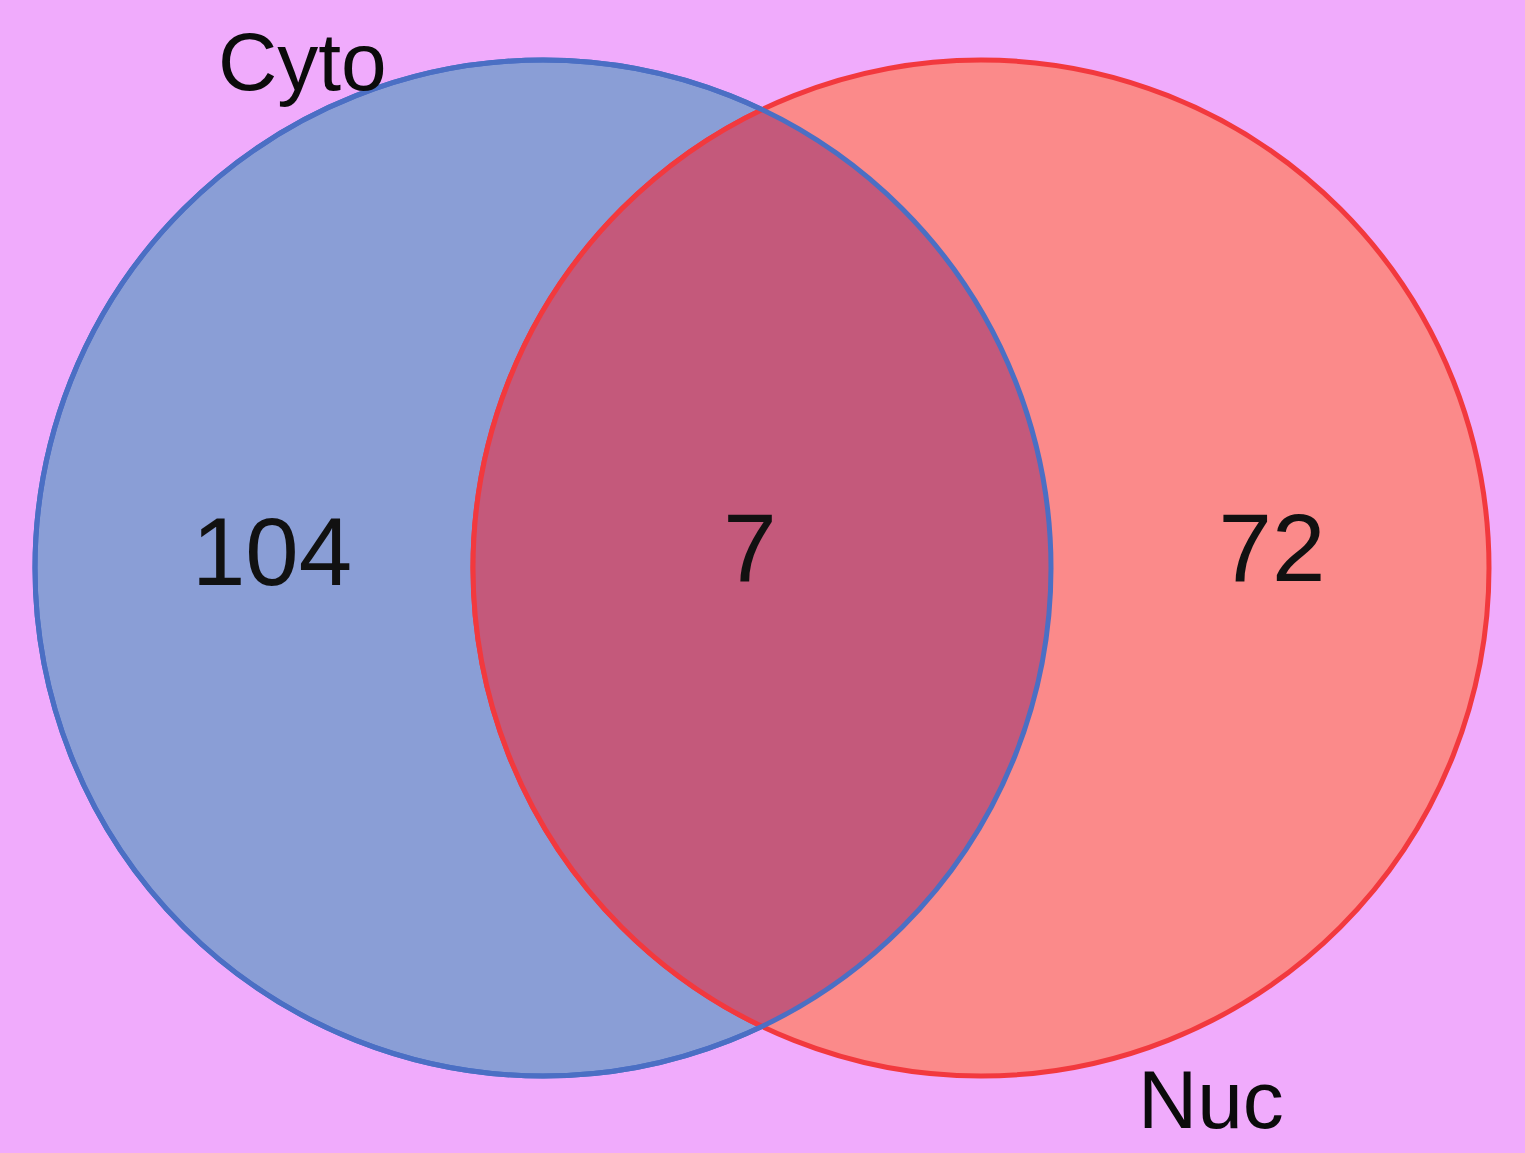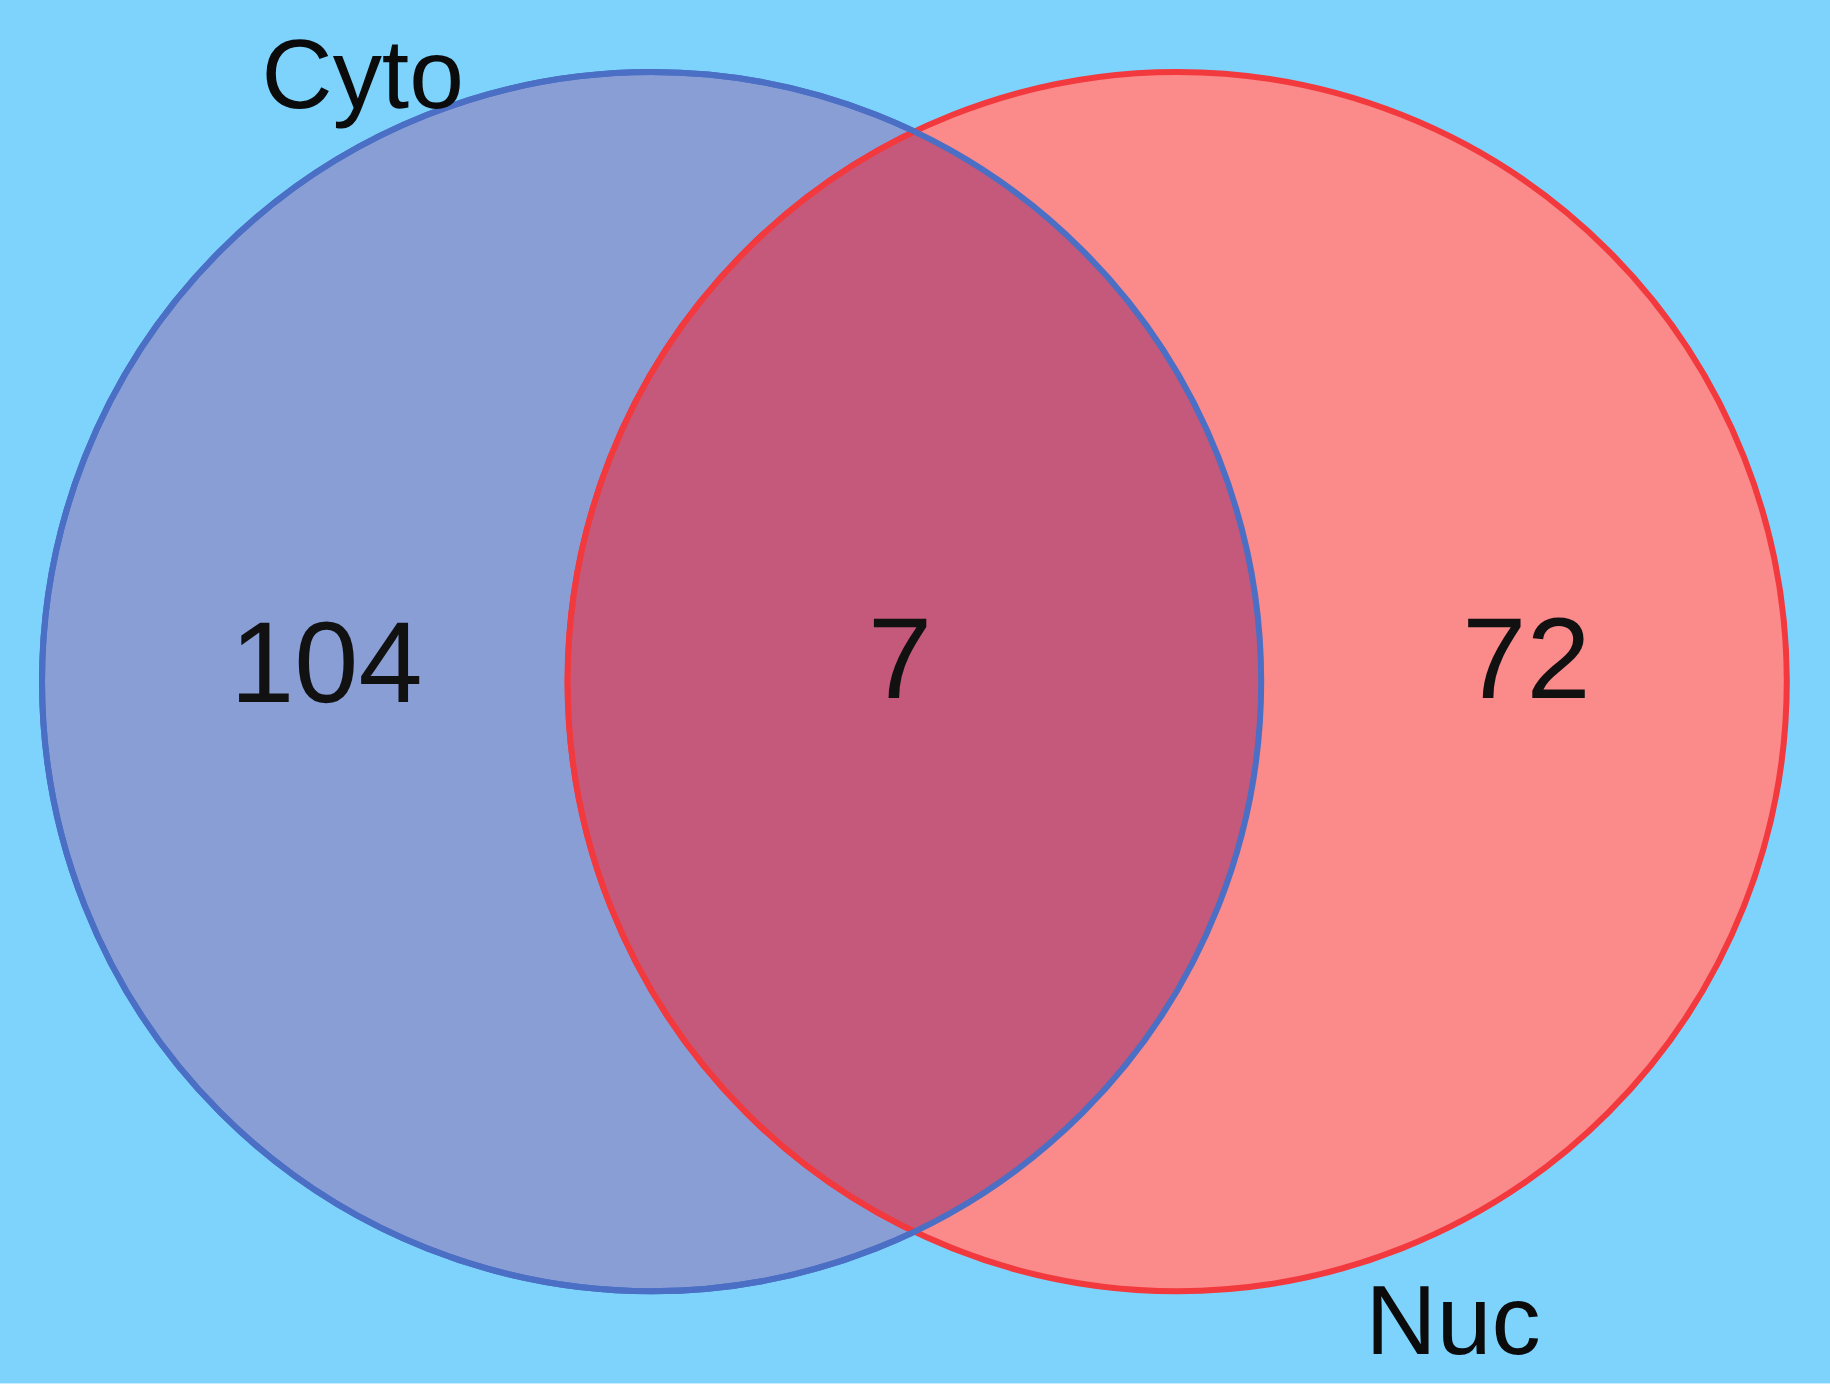--- a/index.html
+++ b/index.html
@@ -11,21 +11,21 @@
   body {
     font-family: "Liberation Sans", sans-serif;
     width: 1525px;
     height: 1153px;
     overflow: hidden;
   }
   #venn-figure {
     position: relative;
     width: 1525px;
     height: 1153px;
-    background: #7dd3fc;
+    background: #f0abfc;
   }
   #venn-svg {
     position: absolute;
     top: 0;
     left: 0;
     width: 1525px;
     height: 1153px;
     display: block;
   }
   .set-label {

